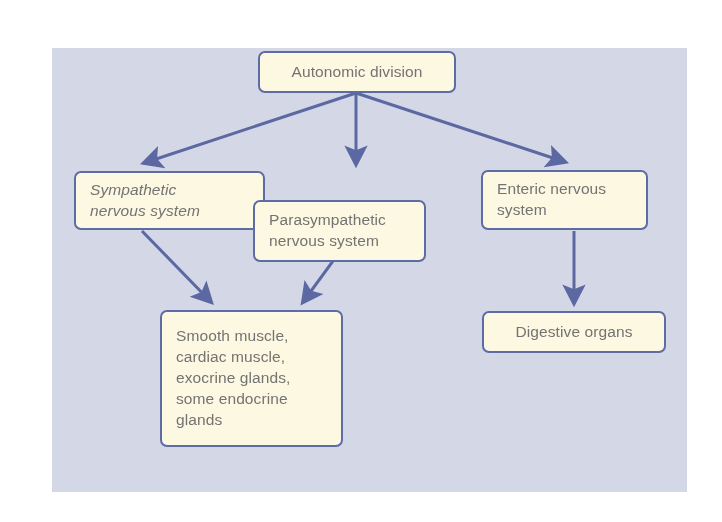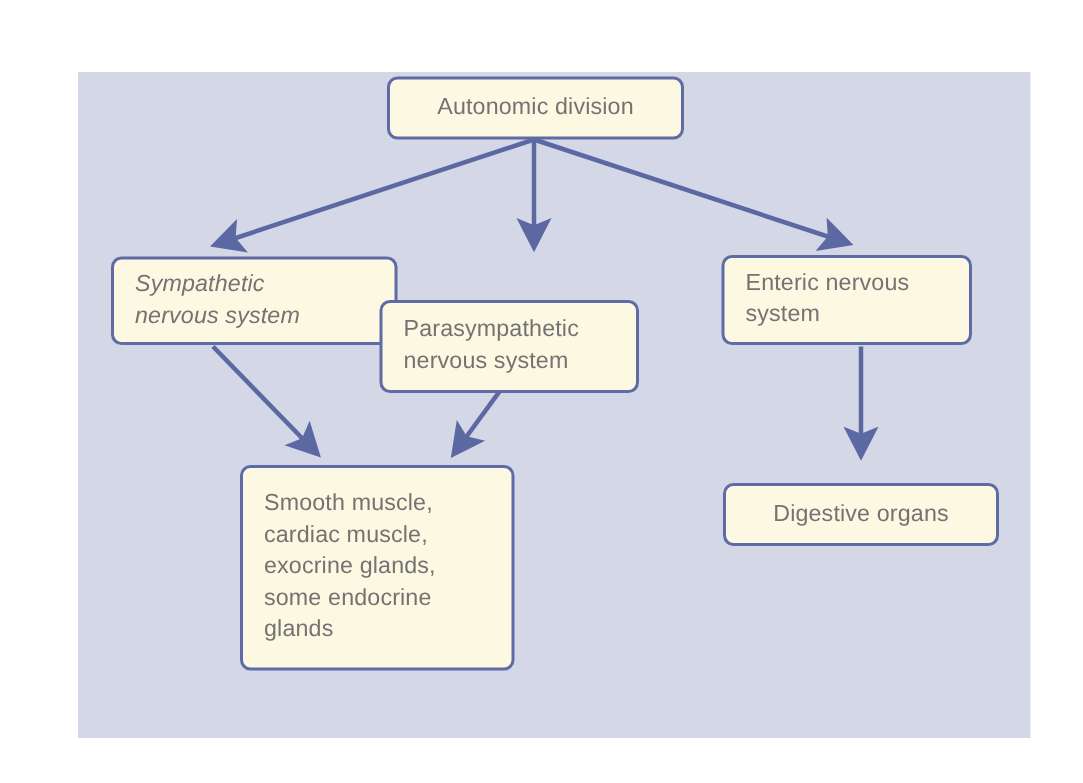--- a/index.html
+++ b/index.html
@@ -123,17 +123,17 @@
   </div>
 
   <div class="node-box" style="left:160px; top:310px; width:183px; height:137px;">
     <span class="node-label">Smooth muscle,
 cardiac muscle,
 exocrine glands,
 some endocrine
 glands</span>
   </div>
 
-  <div class="node-box center-text" style="left:482px; top:311px; width:184px; height:42px;margin-top:11px;">
+  <div class="node-box center-text" style="left:482px; top:311px; width:184px; height:42px;">
     <span class="node-label">Digestive organs</span>
   </div>
 
 </div>
 
 </body></html>

